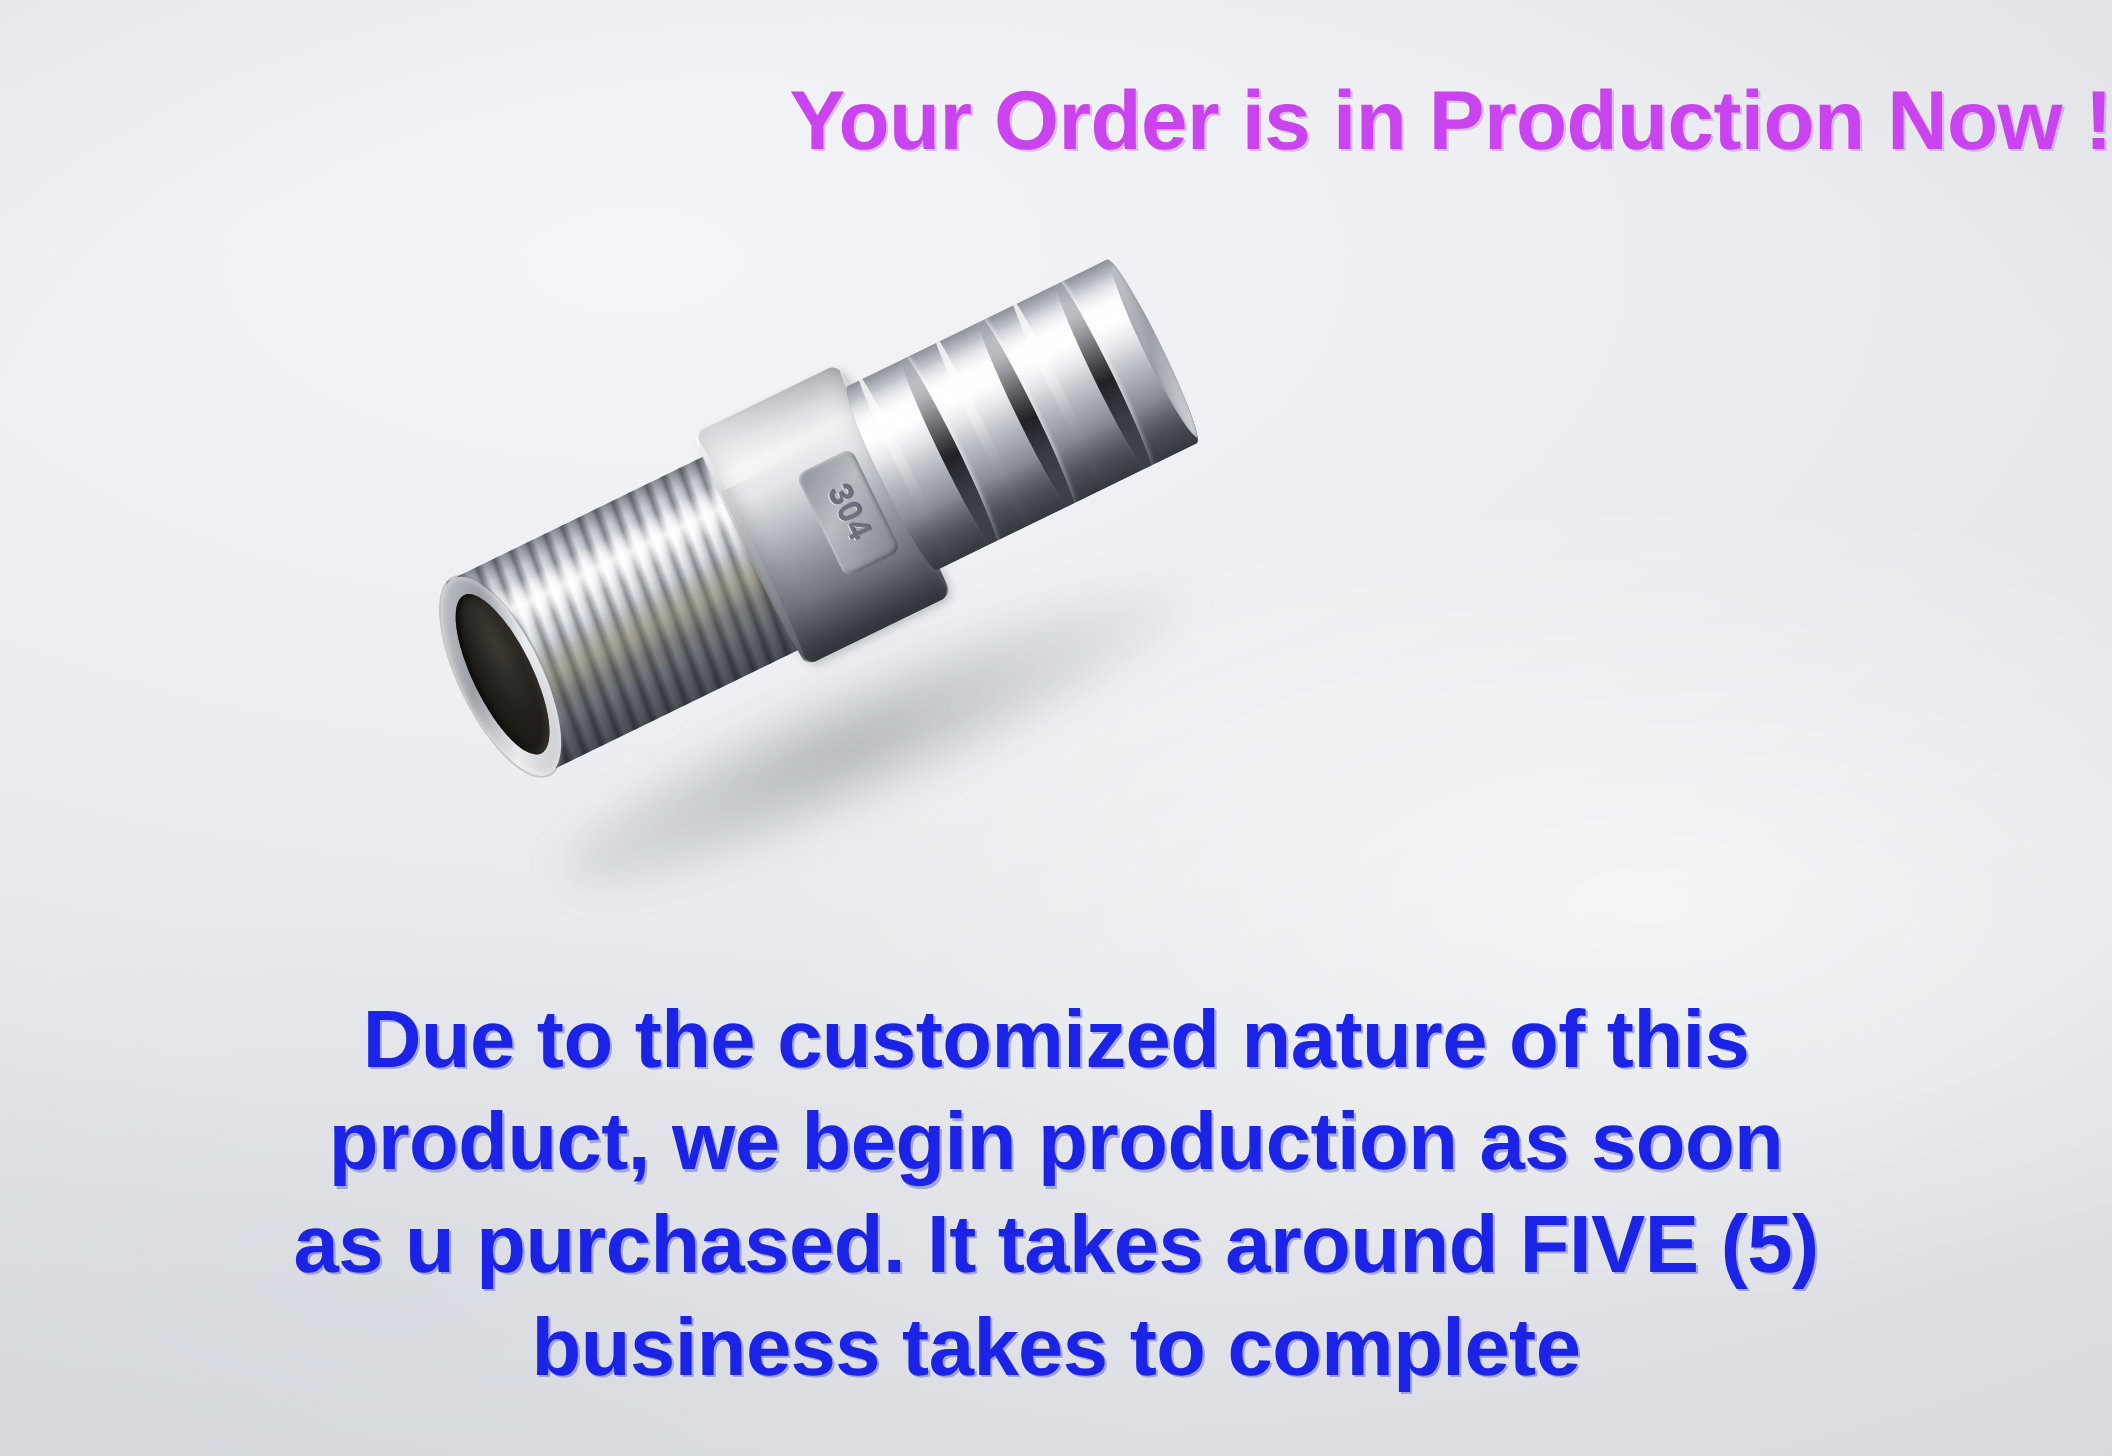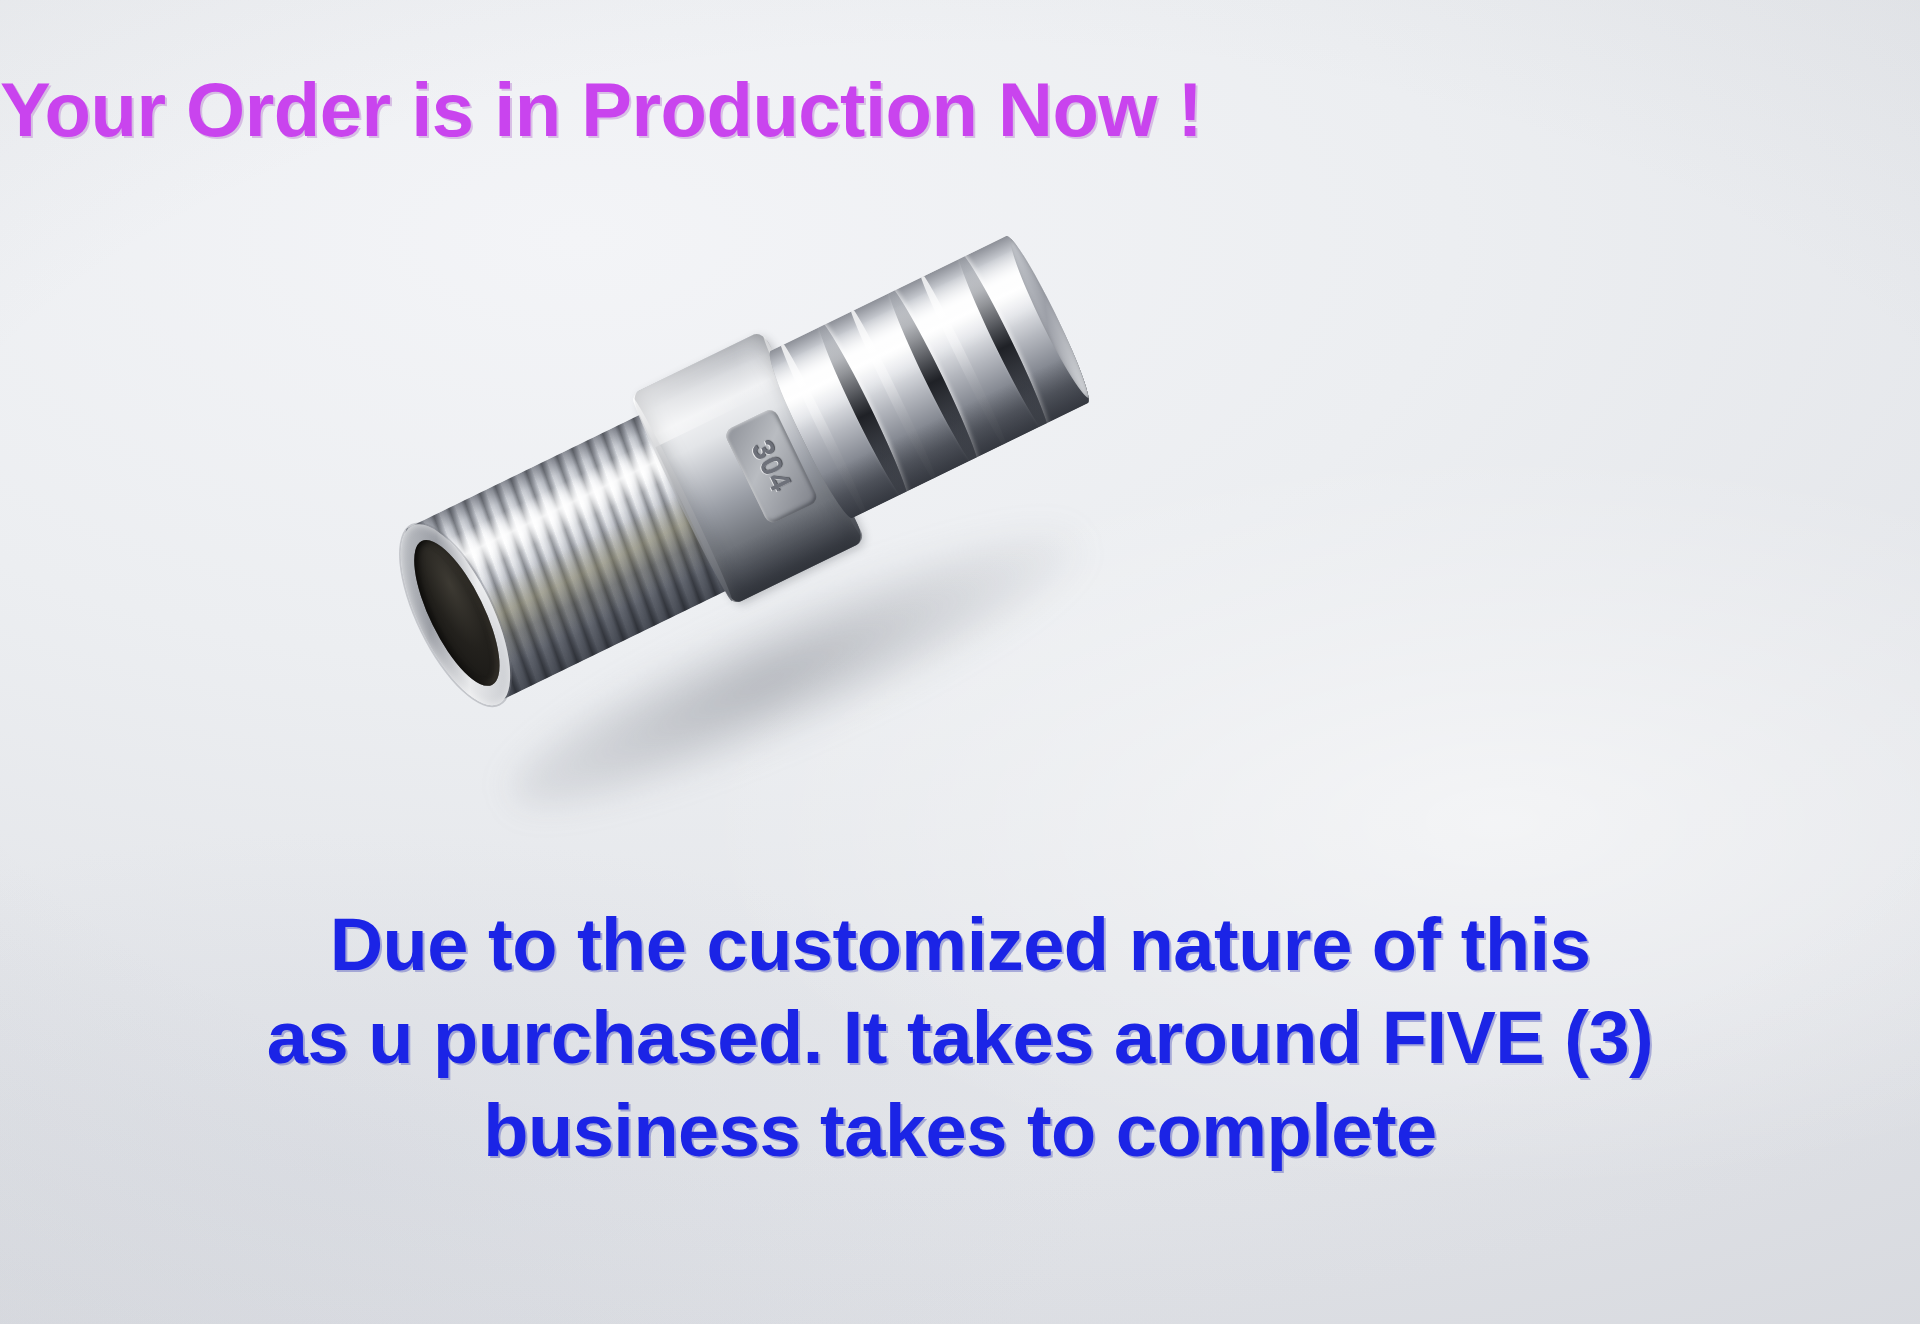--- a/index.html
+++ b/index.html
@@ -39,21 +39,21 @@
     inset: 0;
     background: radial-gradient(100% 75% at 50% 45%, rgba(0,0,0,0) 55%, rgba(120,124,132,.10) 100%);
   }
 
   
   .headline {
     position: absolute;
     left: 0;
     top: 72px;
     width: 1920px;
-    text-align: left;
+    text-align: right;
     font-size: 76px;
     line-height: 1.0;
     font-weight: 700;
     letter-spacing: -0.5px;
     color: #c944ee;
     white-space: nowrap;
     text-shadow: 2px 2px 0 rgba(150,60,185,.28);
   }
 
   
@@ -382,17 +382,18 @@
         <div class="barb-groove" style="left:214px;"></div>
         <div class="barb-underside"></div>
         <div class="barb-tip"></div>
       </div>
 
     </div>
   </div>
 
   <div class="bodycopy" style="color: rgb(27, 36, 230);">
     <span class="copyline">Due to the customized nature of this</span>
-    <span class="copyline">as u purchased. It takes around FIVE (3)</span>
+    <span class="copyline">product, we begin production as soon</span>
+    <span class="copyline">as u purchased. It takes around FIVE (5)</span>
     <span class="copyline">business takes to complete</span>
   </div>
 
 </div>
 
 </body></html>

